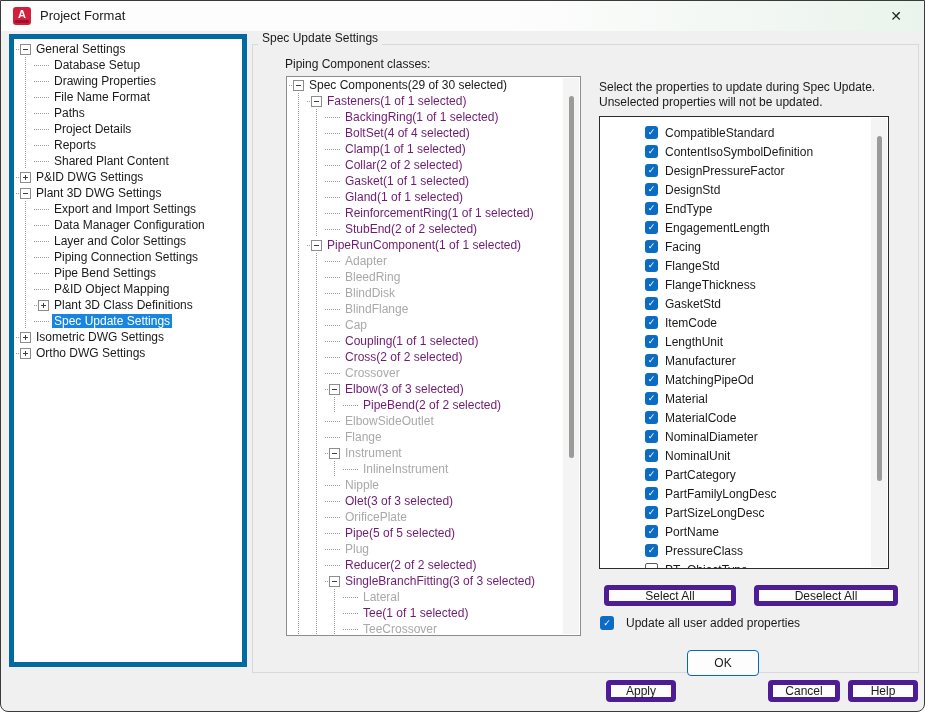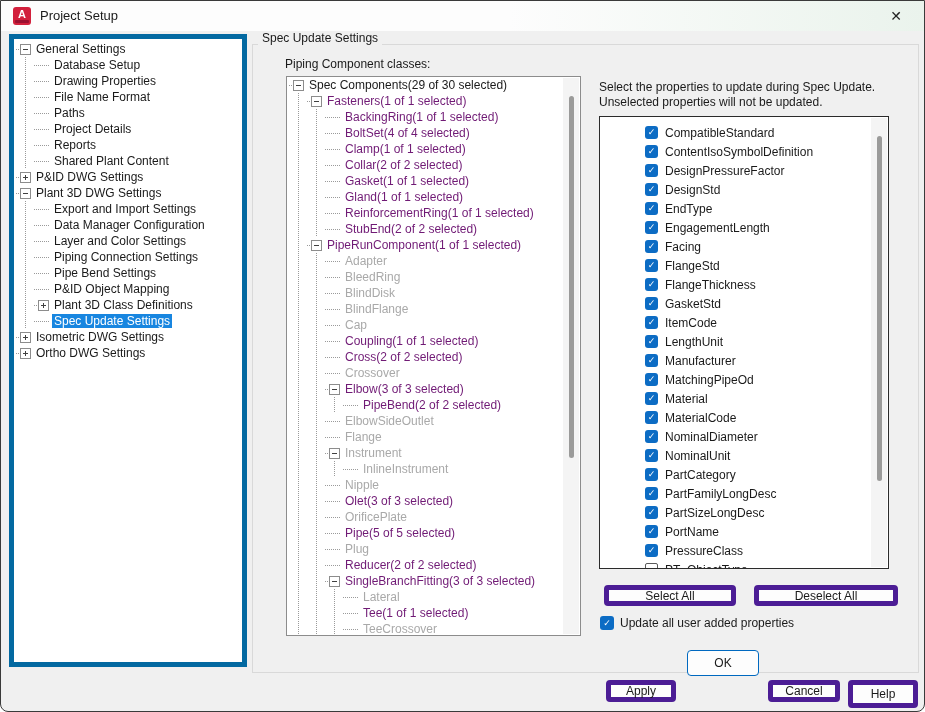--- a/index.html
+++ b/index.html
@@ -64,34 +64,34 @@
   .sbthumb { position:absolute; width:5px; left:6px; background:#9b9b9a; border-radius:3px; }
   
   .btn { position:absolute; background:#fdfdfd; border:5px solid #4c1d95; border-radius:4px;
          display:flex; align-items:center; justify-content:center; font-size:12px;
          cursor:pointer; color:#1a1a1a; }
   .btn.primary { border:1px solid #0069c0; }
   .selectall  { left:603px; top:584px; width:132px; height:21px; }
   .deselectall{ left:753px; top:584px; width:144px; height:21px; }
   .userprops { position:absolute; left:599px; top:615px; display:flex; align-items:center; }
   .userprops .cb { width:14px; height:14px; }
-  .userprops .plabel { margin-left:6px; }
+  .userprops .plabel { margin-left:12px; }
   .apply  { left:605px; top:679px; width:70px; height:22px; }
   .ok     { left:686px; top:649px; width:72px; height:26px; }
   .cancel { left:767px; top:679px; width:72px; height:22px; }
-  .help   { left:847px; top:679px; width:70px; height:28px; }
+  .help   { left:847px; top:679px; width:70px; height:22px; }
 </style>
 </head>
 <body>
 
 <div class="window">
 
   <div class="titlebar">
     <div class="appicon">A</div>
-    <div class="title">Project Setup</div>
+    <div class="title">Project Format</div>
     <div class="closebtn">✕</div>
   </div>
 
   <div class="navpanel" id="navtree">
       <div class="trow">
         <span class="hstub short"></span>
         <span class="exp"></span>
         <span class="tlabel tone-dark">General Settings</span>
       </div>
       <div class="trow">

